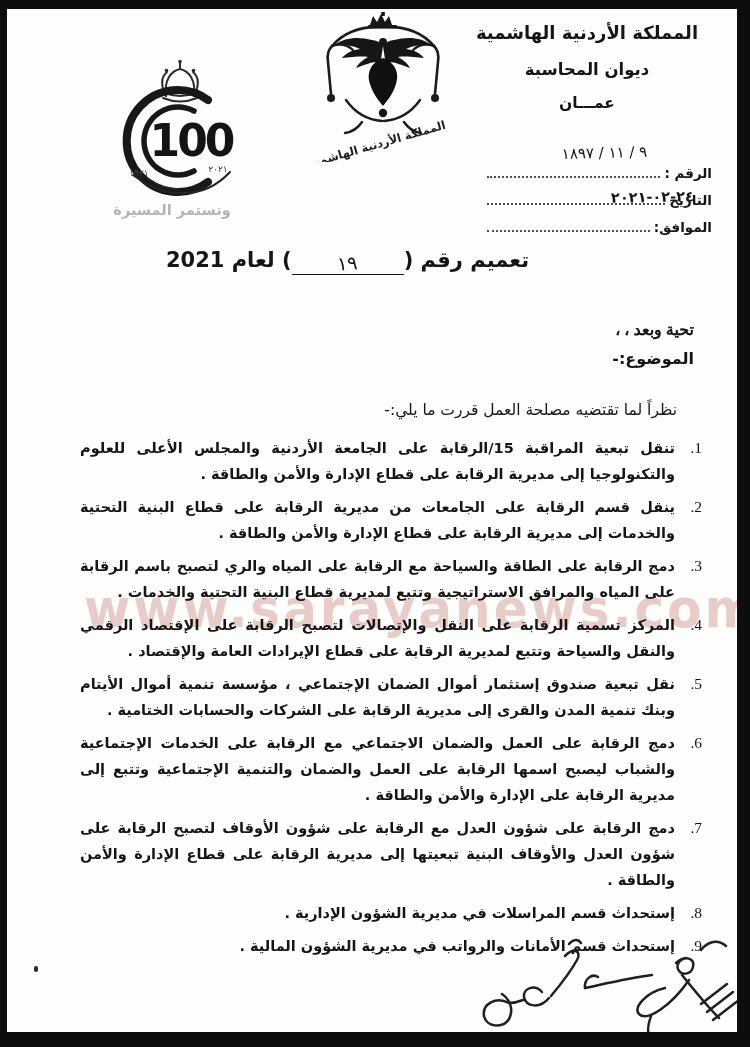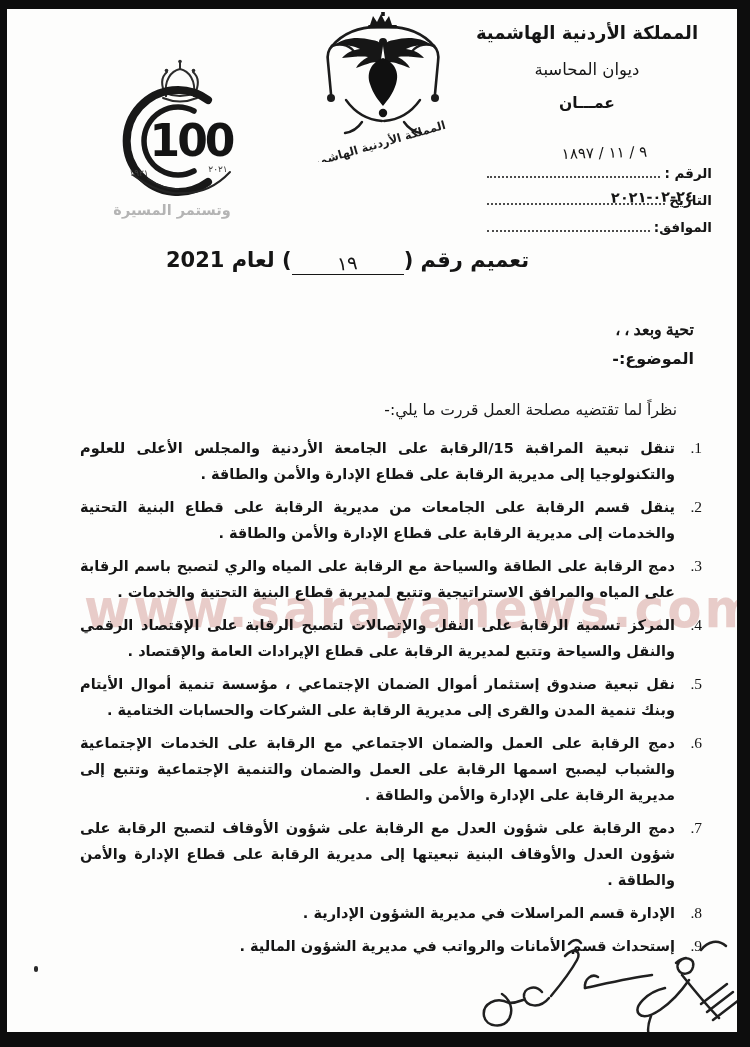--- a/index.html
+++ b/index.html
@@ -14,21 +14,21 @@
   .edge.left{left:0;top:0;width:7px;height:100%;}
   .edge.right{right:0;top:0;width:13px;height:100%;}
   .edge.bottom{left:0;bottom:0;width:100%;height:15px;}
   .speck{position:absolute;width:4px;height:6px;background:#2a2a2a;border-radius:2px;z-index:3;}
 
   .ltr{direction:ltr;unicode-bidi:bidi-override;display:inline-block;}
 
   
   .gov-head{position:absolute;top:22px;right:38px;width:250px;text-align:center;direction:rtl;z-index:4;}
   .gov-head .kingdom{font-size:18px;font-weight:bold;margin-bottom:17px;}
-  .gov-head .bureau{font-size:16.5px;font-weight:normal;margin-bottom:15px;}
+  .gov-head .bureau{font-size:16.5px;font-weight:bold;margin-bottom:15px;}
   .gov-head .city{font-size:15.5px;font-weight:bold;}
 
   
   .emblem{position:absolute;left:318px;top:12px;z-index:4;}
   .centennial{position:absolute;left:108px;top:58px;z-index:4;}
 
   
   .ref-block{position:absolute;top:144px;right:38px;width:225px;direction:rtl;z-index:4;}
   .hand-number{font-size:15px;text-align:center;padding-left:10px;transform:rotate(-1.5deg);margin-bottom:3px;letter-spacing:1px;}
   .ref-line{display:flex;align-items:flex-end;font-size:13.5px;font-weight:bold;margin-bottom:11px;}
@@ -186,21 +186,21 @@
     <div class="item">
       <span class="num">6.</span>
       <div class="txt">دمج الرقابة على العمل والضمان الاجتماعي مع الرقابة على الخدمات الإجتماعية والشباب ليصبح اسمها الرقابة على العمل والضمان والتنمية الإجتماعية وتتبع إلى مديرية الرقابة على الإدارة والأمن والطاقة .</div>
     </div>
     <div class="item">
       <span class="num">7.</span>
       <div class="txt">دمج الرقابة على شؤون العدل مع الرقابة على شؤون الأوقاف لتصبح الرقابة على شؤون العدل والأوقاف البنية تبعيتها إلى مديرية الرقابة على قطاع الإدارة والأمن والطاقة .</div>
     </div>
     <div class="item">
       <span class="num">8.</span>
-      <div class="txt">الإدارة قسم المراسلات في مديرية الشؤون الإدارية .</div>
+      <div class="txt">إستحداث قسم المراسلات في مديرية الشؤون الإدارية .</div>
     </div>
     <div class="item">
       <span class="num">9.</span>
       <div class="txt">إستحداث قسم الأمانات والرواتب في مديرية الشؤون المالية .</div>
     </div>
   </div>
 
   <svg class="signature" width="355" height="125" viewBox="0 0 355 125">
     <g stroke="#202020" stroke-width="2.5" fill="none" stroke-linecap="round" stroke-linejoin="round">
       <path d="M312,32 c7,-9 17,-11 25,-4"></path>

